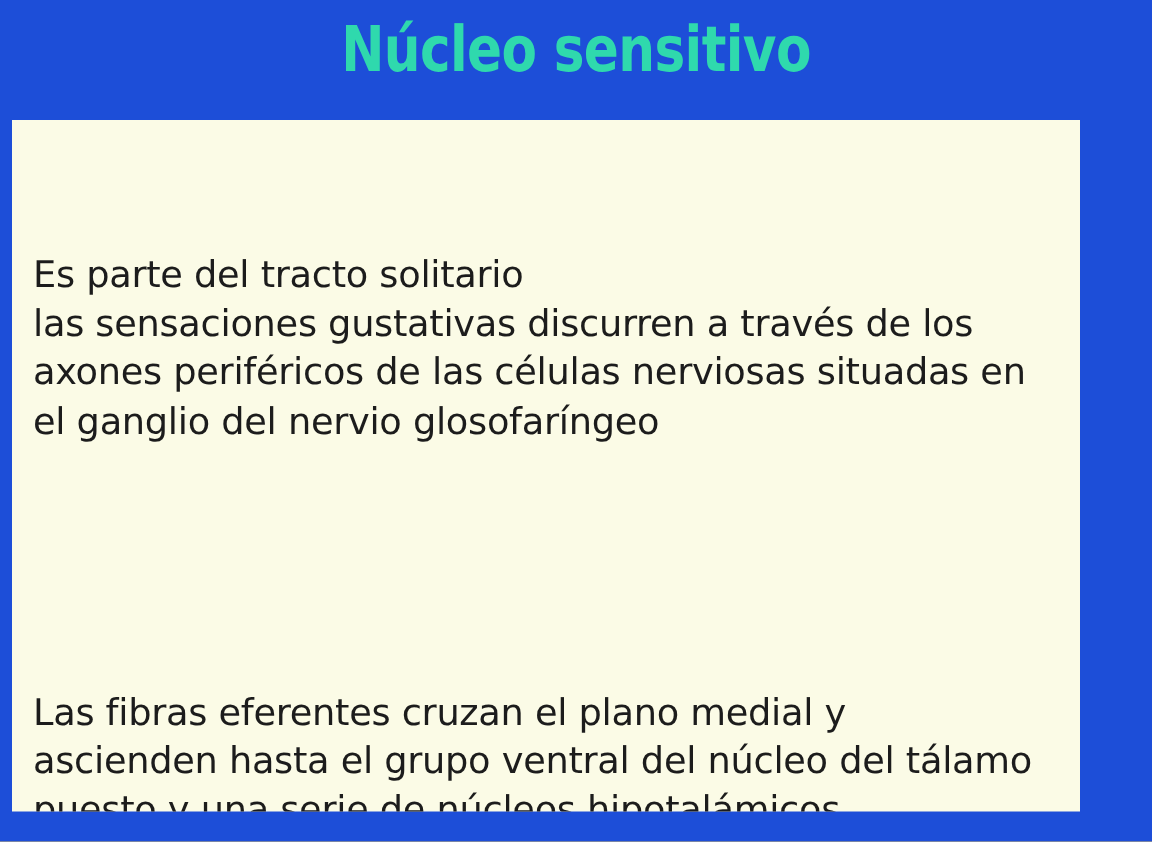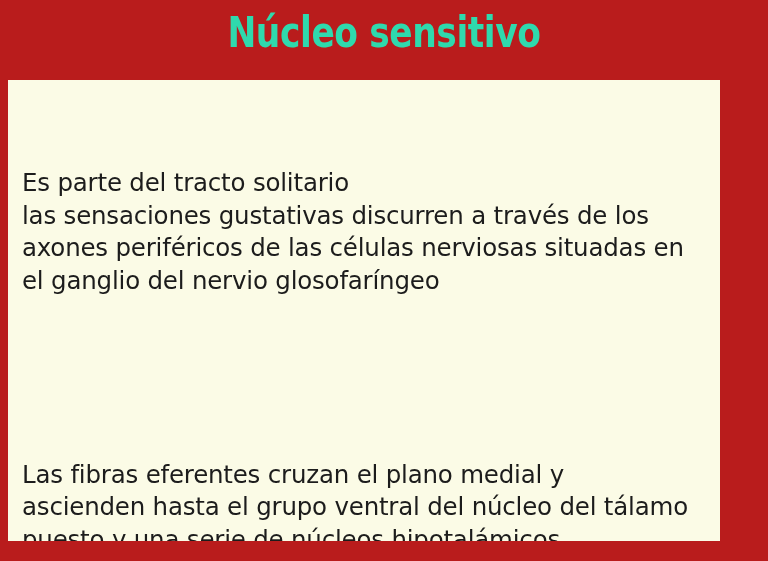--- a/index.html
+++ b/index.html
@@ -10,21 +10,21 @@
     width: 768px;
     height: 561px;
     background: #3a3a42;
     font-family: "Liberation Sans", sans-serif;
     overflow: hidden;
   }
   .slide {
     position: relative;
     width: 768px;
     height: 561px;
-    background: #b91c1c;
+    background: #1d4ed8;
     box-sizing: border-box;
   }
   .slide-title {
     position: absolute;
     top: 10px;
     left: 0;
     width: 768px;
     text-align: center;
     color: #2fd9ad;
     font-family: "DejaVu Sans", sans-serif;

